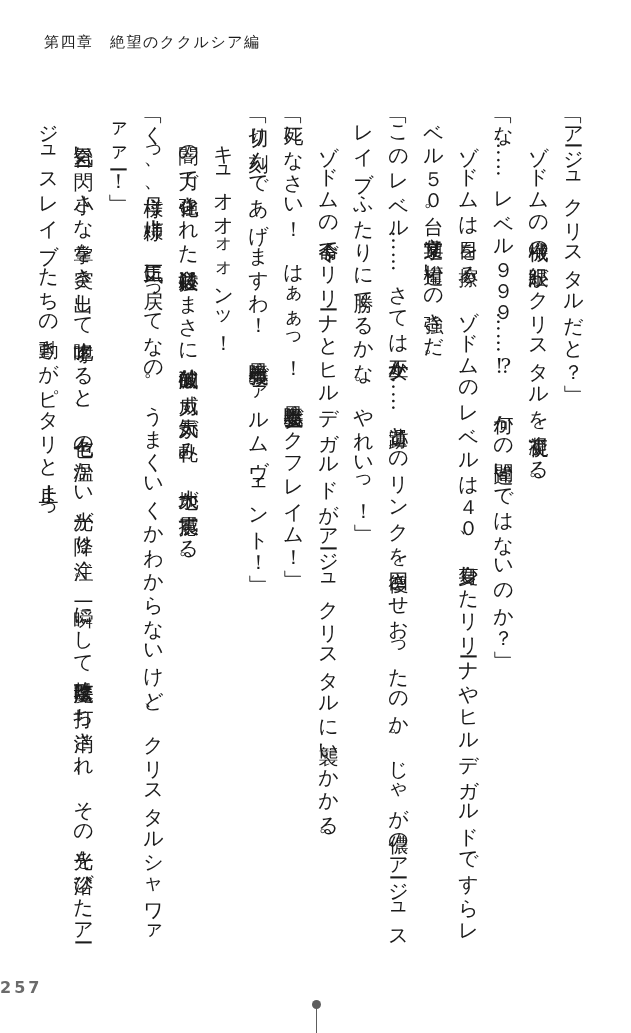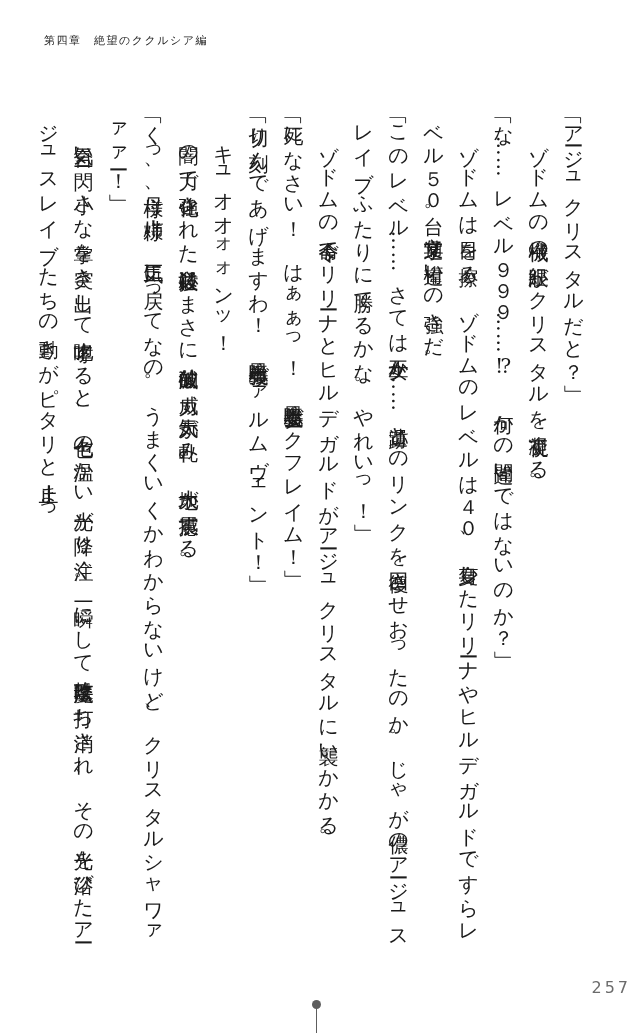--- a/index.html
+++ b/index.html
@@ -10,38 +10,38 @@
   }
   html,body{margin:0;padding:0;}
   body{
     width:631px;height:1033px;
     background:var(--color-background,#fff);
     font-family:"DejaVu Serif","Liberation Serif",serif;
     position:relative;overflow:hidden;
   }
   .chapter-header{
     position:absolute;left:44px;top:33px;
-    font-size:11px;letter-spacing:1.5px;
+    font-size:15px;letter-spacing:1.5px;
     color:var(--color-text,#1b1b1b);
     white-space:nowrap;
   }
   .text-body{
     position:absolute;top:111px;right:40px;height:845px;
     writing-mode:vertical-rl;text-orientation:mixed;
     font-size:20px;line-height:35px;letter-spacing:1px;
     color:var(--color-text,#1b1b1b);
     line-break:anywhere;word-break:break-all;
   }
   .text-body p{margin:0;padding:0;}
   .text-body p.indent{text-indent:1em;}
   .page-number{
     position:absolute;left:0;top:978px;width:100%;
-    text-align:right;
+    text-align:left;
     font-family:"DejaVu Sans","Liberation Sans",sans-serif;
-    font-weight:400;font-size:16px;letter-spacing:3px;
+    font-weight:700;font-size:16px;letter-spacing:3px;
     color:var(--color-footer,#6b6b6b);
   }
   .marker-dot{
     position:absolute;left:312px;top:1000px;
     width:9px;height:9px;border-radius:50%;
     background:var(--color-marker,#5d5d5d);
   }
   .marker-line{
     position:absolute;left:316px;top:1006px;
     width:1px;height:27px;

